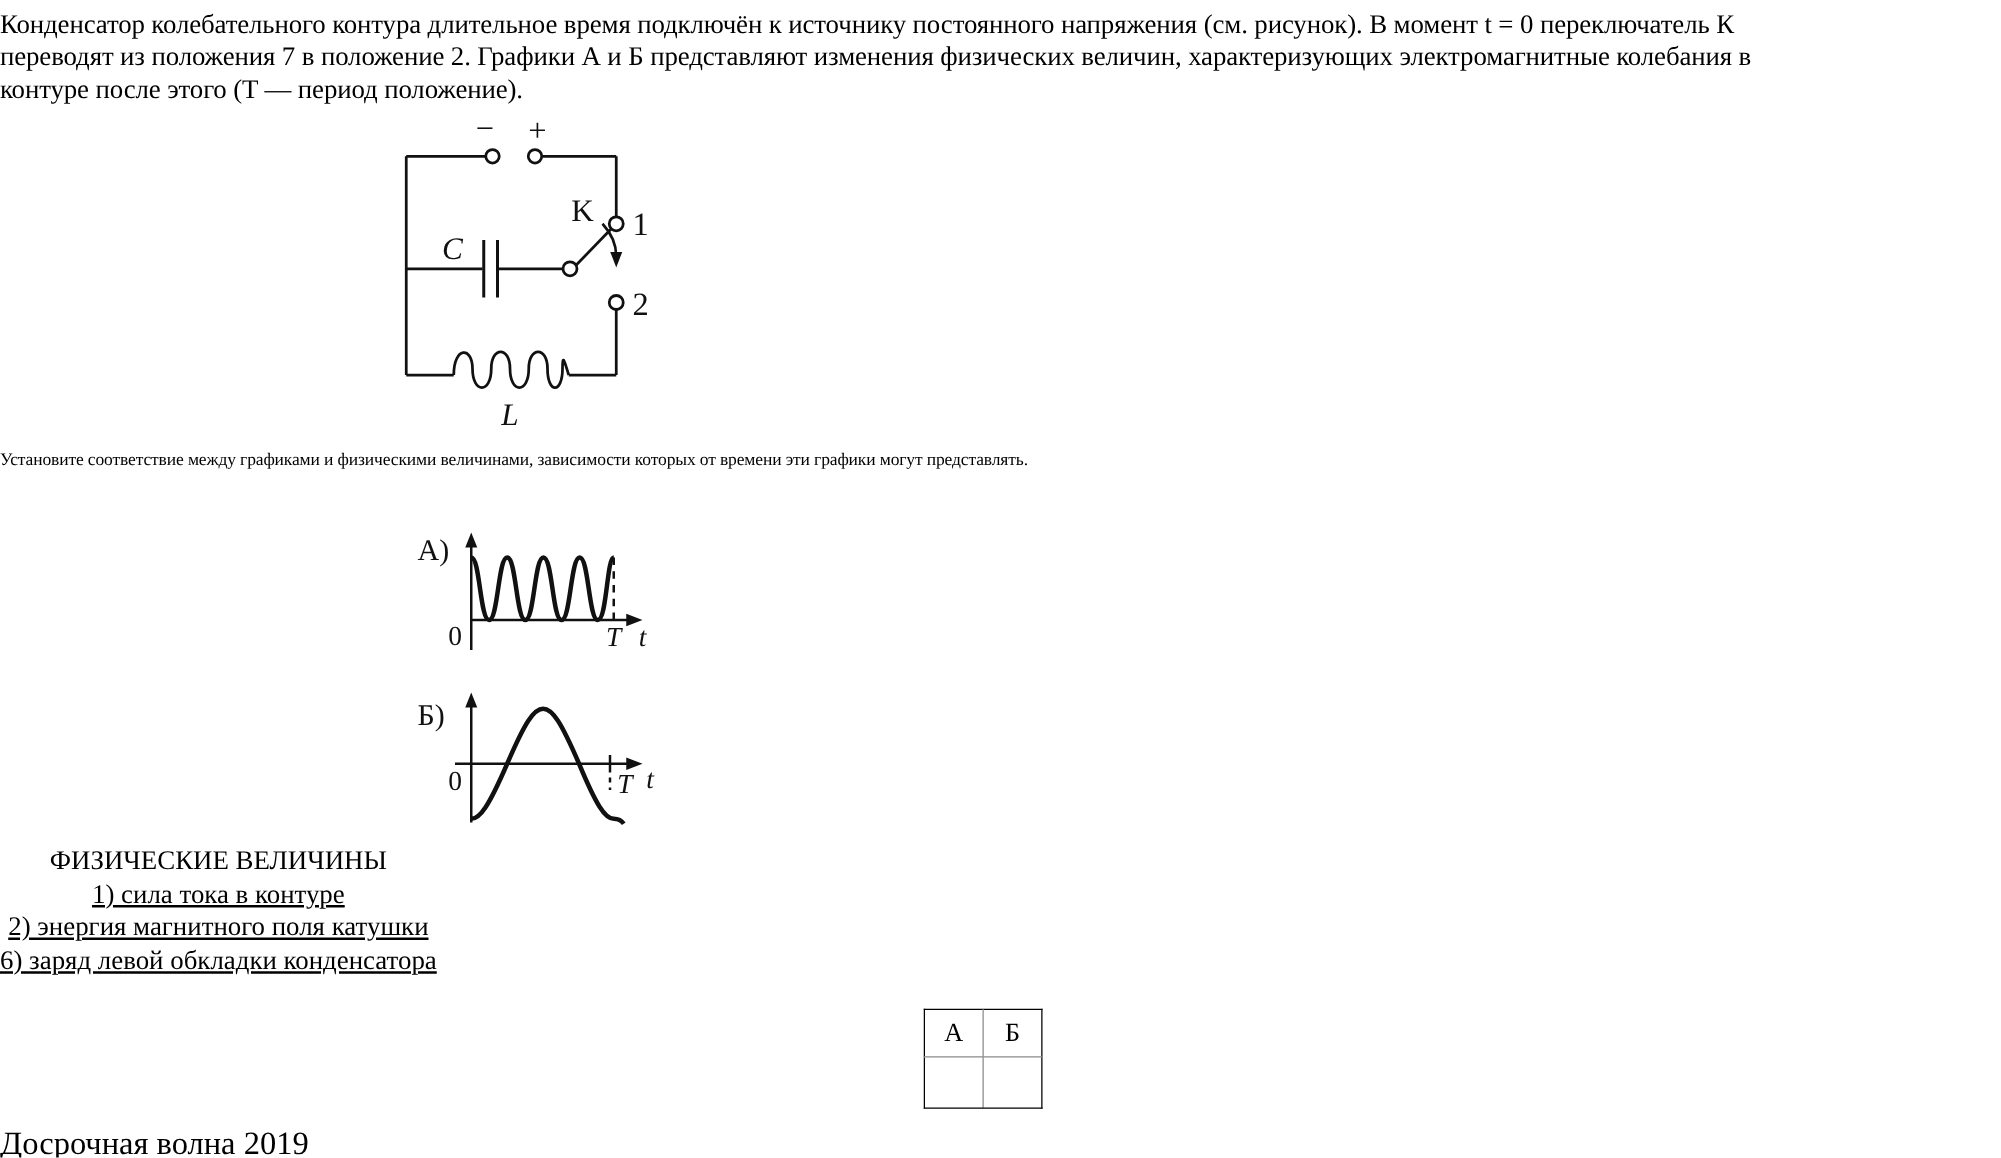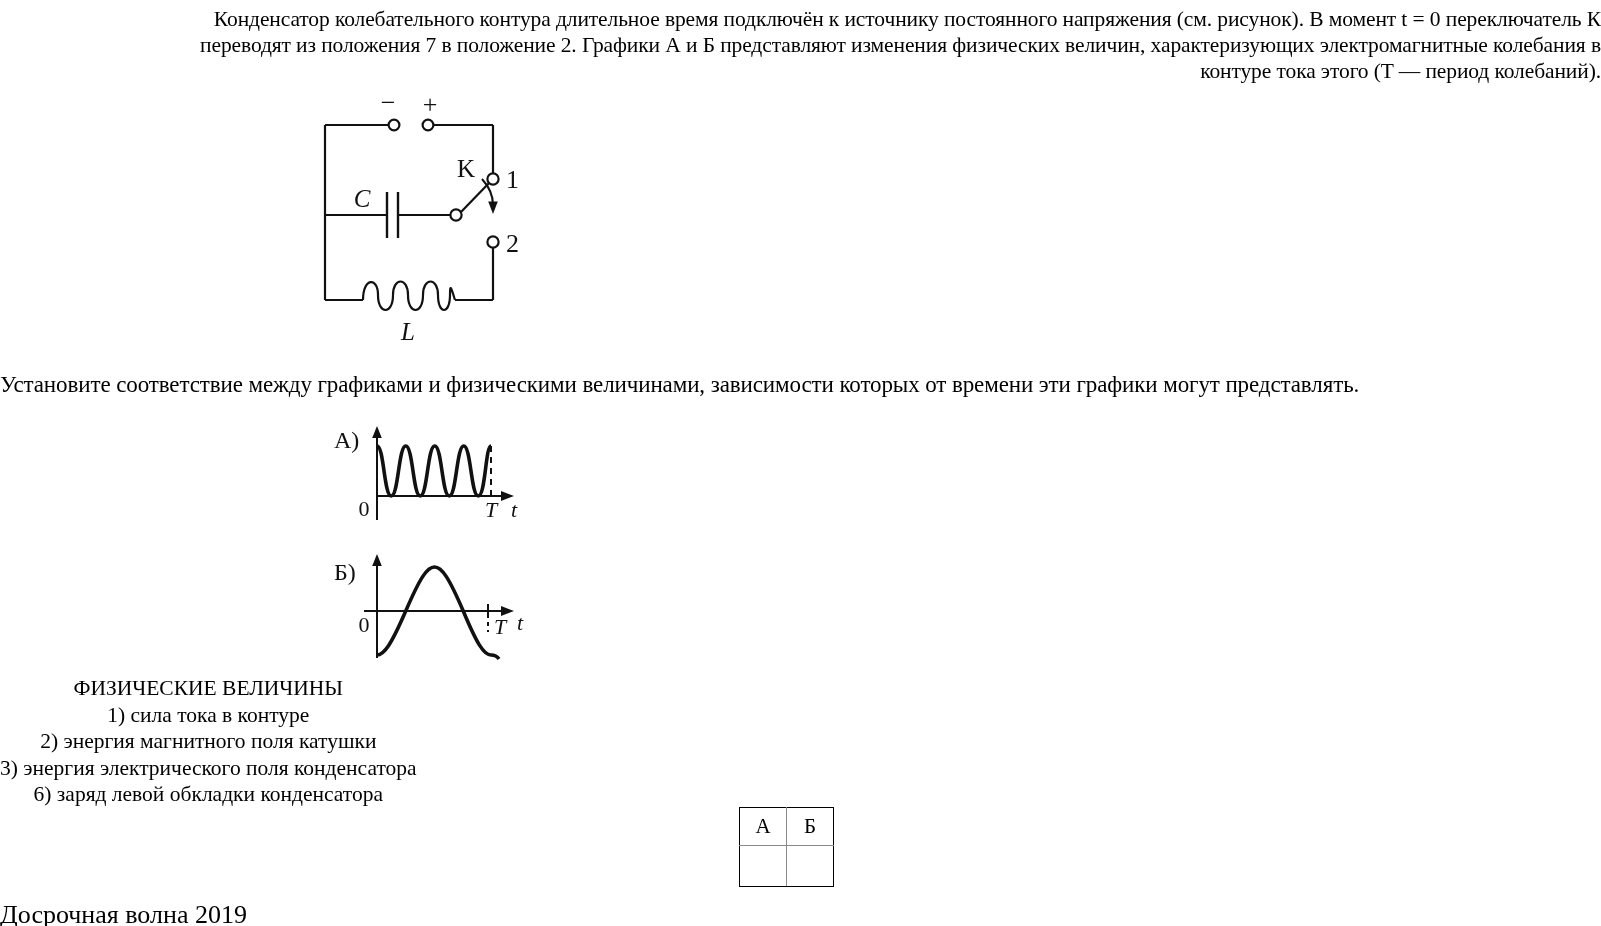--- a/index.html
+++ b/index.html
@@ -23,44 +23,44 @@
   }
 
   
   .intro {
     position: absolute;
     left: 0px;
     top: 6px;
     width: 1601px;
     font-size: 21.5px;
     line-height: 26px;
-    text-align: right;
+    text-align: left;
     letter-spacing: -0.1px;
   }
   .intro .ln {
     display: block;
     white-space: nowrap;
   }
 
   
   .circuit-wrap {
     position: absolute;
     left: 300px;
     top: 95px;
     width: 280px;
     height: 250px;
   }
 
   
   .instruction {
     position: absolute;
     left: 0px;
-    top: 372px;
+    top: 356px;
     width: 1465px;
-    font-size: 23px;
+    font-size: 14px;
     line-height: 26px;
     white-space: nowrap;
     letter-spacing: -0.1px;
   }
 
   
   .graph {
     position: absolute;
   }
   .graph.a { left: 320px; top: 420px; width: 240px; height: 110px; }
@@ -75,20 +75,21 @@
     line-height: 26.5px;
     text-align: center;
   }
   .quantities .qtitle {
     display: block;
     white-space: nowrap;
   }
   .quantities .qitem {
     display: block;
     white-space: nowrap;
+    text-decoration: underline;
   }
 
   
   .answer-table {
     position: absolute;
     left: 739px;
     top: 807px;
     border-collapse: collapse;
   }
   .answer-table td {
@@ -122,21 +123,21 @@
   .stroke { fill: none; stroke: #111111; }
 </style>
 </head>
 <body>
 
 <div class="page">
 
   <div class="intro">
     <span class="ln">Конденсатор колебательного контура длительное время подключён к источнику постоянного напряжения (см. рисунок). В момент t = 0 переключатель К</span>
     <span class="ln">переводят из положения 7 в положение 2. Графики А и Б представляют изменения физических величин, характеризующих электромагнитные колебания в</span>
-    <span class="ln">контуре тока этого (T — период колебаний).</span>
+    <span class="ln">контуре после этого (T — период положение).</span>
   </div>
 
   <div class="circuit-wrap">
     <svg width="280" height="250" viewBox="0 0 280 250">
 
       <path class="stroke" stroke-width="2.2" d="M 25 30 L 88 30"></path>
 
       <circle cx="94" cy="30" r="5.4" fill="#fff" stroke="#111" stroke-width="2.2"></circle>
 
       <circle cx="128" cy="30" r="5.4" fill="#fff" stroke="#111" stroke-width="2.2"></circle>
@@ -241,21 +242,20 @@
       <text x="44" y="92" font-family="'Liberation Serif', serif" font-size="22" text-anchor="middle" fill="#111">0</text>
       <text x="180" y="94" font-family="'Liberation Serif', serif" font-size="22" font-style="italic" text-anchor="middle" fill="#111">T</text>
       <text x="200" y="90" font-family="'Liberation Serif', serif" font-size="22" font-style="italic" text-anchor="middle" fill="#111">t</text>
     </svg>
   </div>
 
   <div class="quantities">
     <span class="qtitle">ФИЗИЧЕСКИЕ ВЕЛИЧИНЫ</span>
     <span class="qitem">1) сила тока в контуре</span>
     <span class="qitem">2) энергия магнитного поля катушки</span>
-    <span class="qitem">3) энергия электрического поля конденсатора</span>
     <span class="qitem">6) заряд левой обкладки конденсатора</span>
   </div>
 
   <table class="answer-table">
     <tbody>
         <tr>
       <td class="hdr inner-left">А</td>
       <td class="hdr">Б</td>
     </tr>
     <tr class="body">

